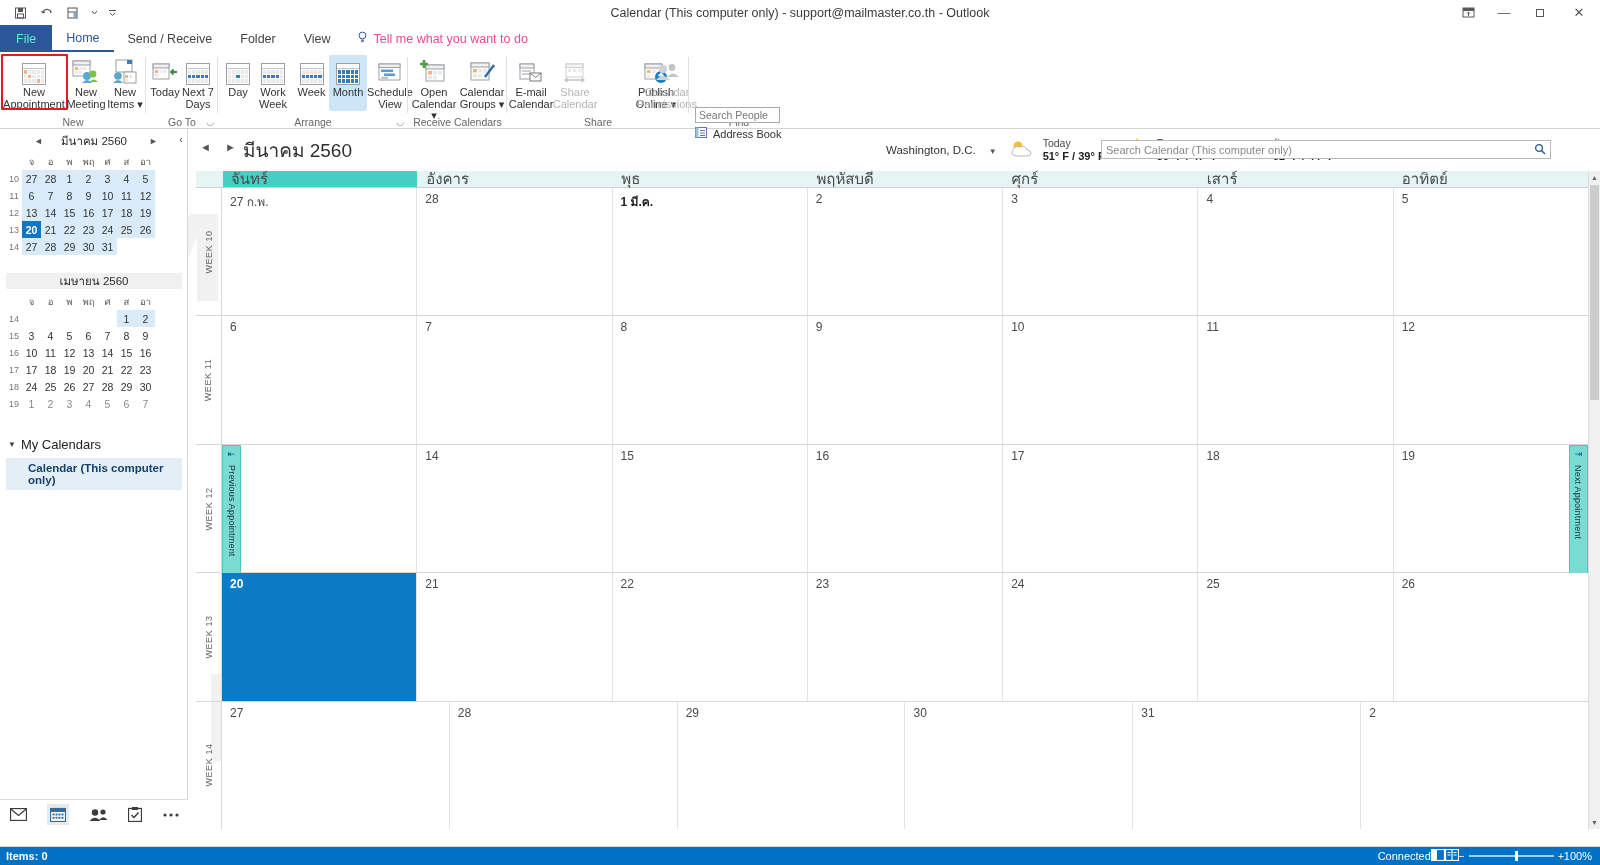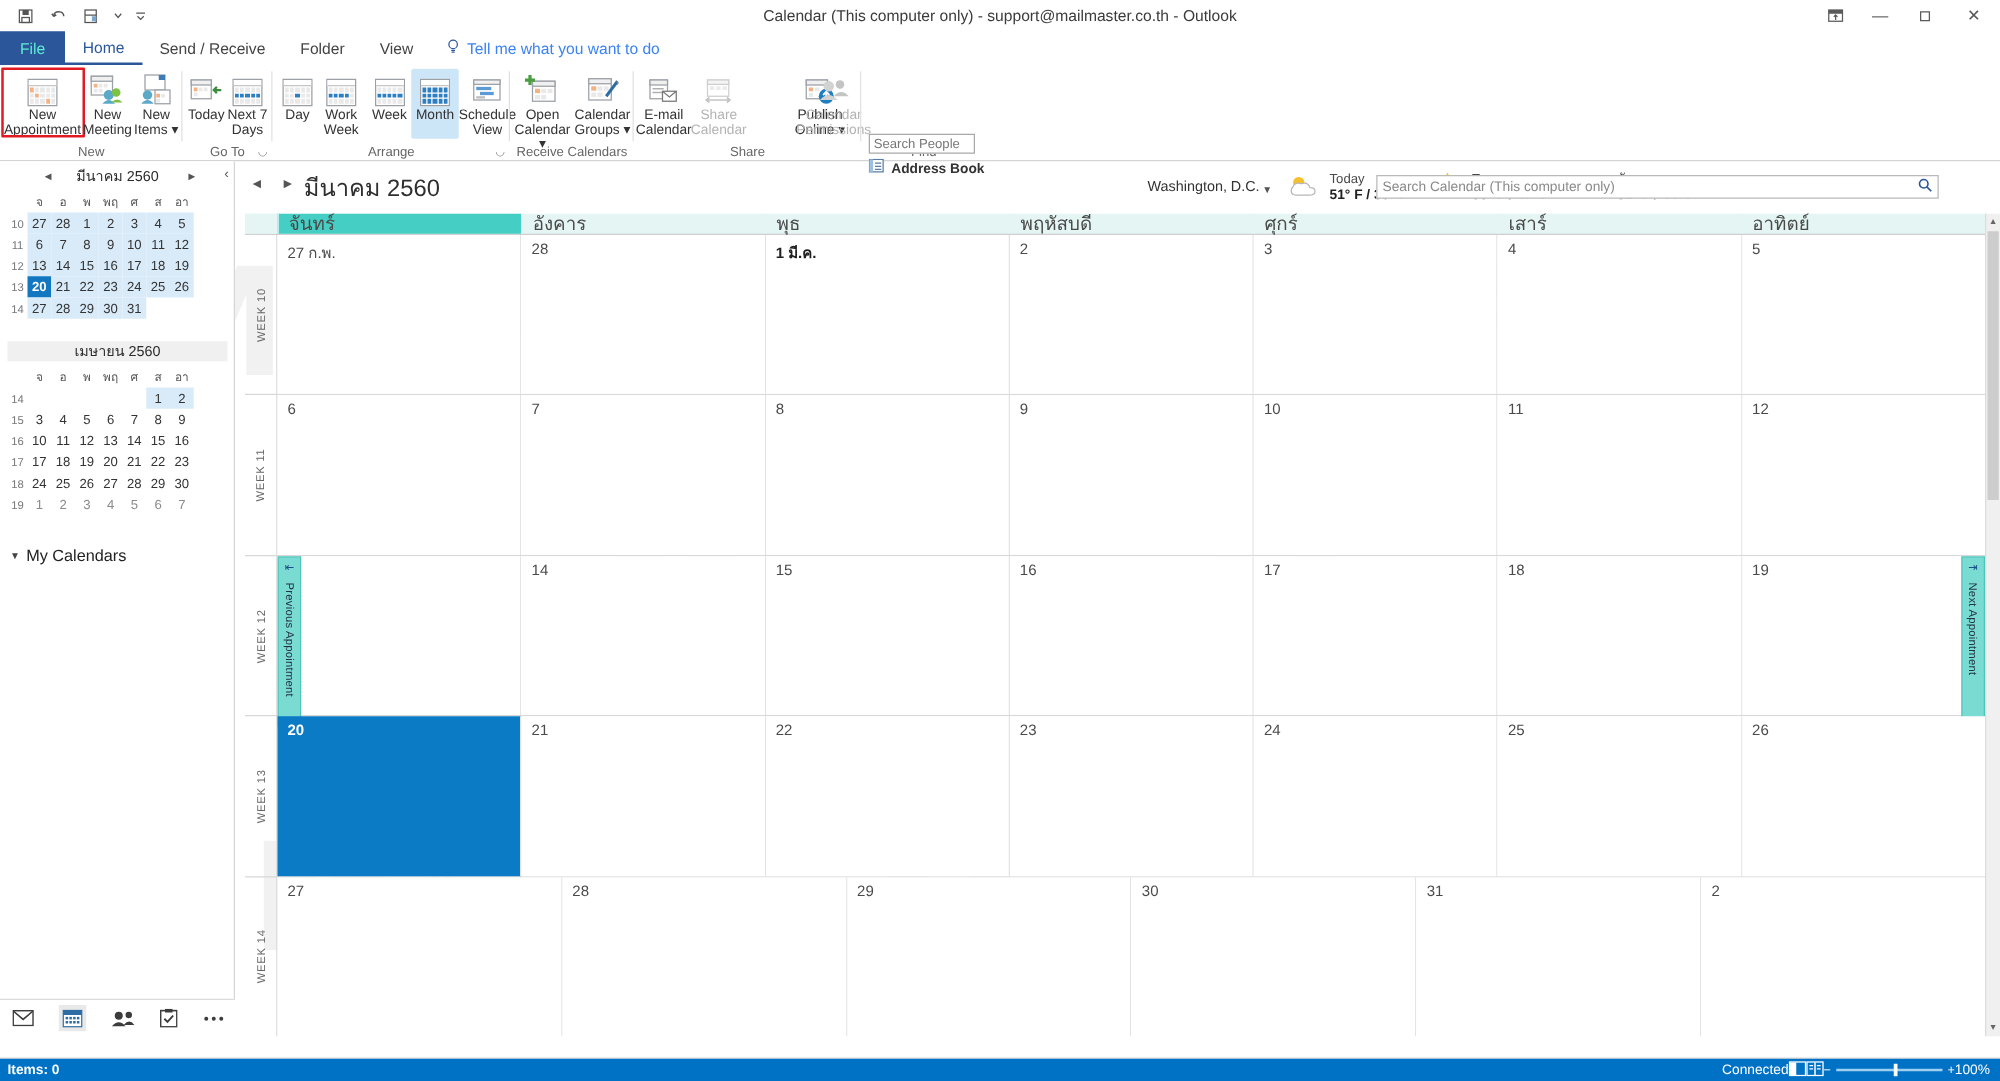--- a/index.html
+++ b/index.html
@@ -51,21 +51,21 @@
     background:#fff; display:flex; align-items:stretch; font-size:12.5px;
   }
   .tab-file {
     background:#2b579a; color:#5eead4; padding:0 16px; display:flex; align-items:center;
     font-size:12.5px;
   }
   .tab {
     padding:0 14px; display:flex; align-items:center; color:#444;
   }
   .tab.active { color:#2b579a; border-bottom:2px solid #2b579a; }
-  .tellme { display:flex; align-items:center; gap:6px; color:#3b82f6; padding-left:12px; }
+  .tellme { display:flex; align-items:center; gap:6px; color:#ec4899; padding-left:12px; }
   .bulb { color:#2b579a; font-size:12px; }
 
   
   .ribbon {
     position:absolute; left:0; top:52px; width:1600px; height:77px;
     background:#fff; border-bottom:1px solid #d4d4d4;
   }
   .rgroup { position:absolute; top:0; height:77px; }
   .rgroup .glabel {
     position:absolute; bottom:1px; width:100%; text-align:center;
@@ -93,21 +93,21 @@
   .calico .g i.o { background:#f4b183; }
   .calico .g i.b { background:#2e7fc1; }
 
   .searchpeople {
     position:absolute; left:695px; top:55px; width:85px; height:16px;
     border:1px solid #a9a9a9; background:#fff; font-size:10.5px; color:#777;
     padding:1px 3px;
   }
   .addrbook {
     position:absolute; left:695px; top:75px; display:flex; align-items:center; gap:5px;
-    font-size:11px; color:#333;font-weight:bold;
+    font-size:11px; color:#333;
   }
 
   
   .navpane {
     position:absolute; left:0; top:129px; width:188px; bottom:36px;
     background:#fff; border-right:1px solid #d6d6d6;
   }
   .dpnav { position:absolute; left:0; top:0; width:188px; }
   .dp { position:relative; width:176px; margin:4px auto 0 auto; }
   .dp-head {
@@ -145,21 +145,21 @@
   }
   .modulebar .mi { color:#3c3c3c; font-size:15px; display:flex; align-items:center; }
   .modulebar .mi.on { background:#e9e9e9; }
 
   
   .calhdr { position:absolute; left:196px; top:133px; right:0; height:34px; }
   .navarrows { position:absolute; left:4px; top:8px; display:flex; gap:14px; color:#555; font-size:11px; }
   .monthtitle { position:absolute; left:47px; top:2px; font-size:19px; color:#2f2f2f; }
 
   .weatherbar { position:absolute; right:0; top:0; display:flex; align-items:center; height:34px; padding-right:8px; }
-  .loc { font-size:11.5px; color:#333; display:flex; align-items:flex-end; gap:2px; margin-right:14px;margin-left:32px; }
+  .loc { font-size:11.5px; color:#333; display:flex; align-items:flex-end; gap:13px; margin-right:14px; }
   .loc .cv { font-size:8px; color:#555; }
   .wcell { display:flex; align-items:center; gap:6px; margin-right:22px; }
   .wcell .wtxt { display:flex; flex-direction:column; line-height:13px; }
   .wcell .wday { font-size:10.5px; color:#4a4a4a; }
   .wcell .wtemp { font-size:11px; color:#222; font-weight:bold; }
   .searchbox {
     position:absolute; left:905px; top:7px; width:450px; height:19px;
     border:1px solid #b9b9b9; background:#fff; display:flex; align-items:center;
     padding:0 4px; font-size:11px; color:#8a8a8a;
   }
@@ -844,20 +844,21 @@
           <div class="other">7</div>
         </div>
       </div>
     </div>
 
     <div class="mycal">
       <div class="mycal-hdr">
         <span class="tri">▼</span>
         <span>My Calendars</span>
       </div>
+      <div class="cal-item">Calendar (This computer only)</div>
     </div>
   </div>
 
   <div class="modulebar">
     <span class="mi">
       <svg width="17" height="13" viewBox="0 0 17 13">
           <rect x="0.5" y="0.5" width="16" height="12" fill="#fff" stroke="#3c3c3c" stroke-width="1.3"></rect>
           <path d="M0.8 1 L8.5 7.5 L16.2 1" fill="none" stroke="#3c3c3c" stroke-width="1.3"></path>
         </svg>
     </span>

